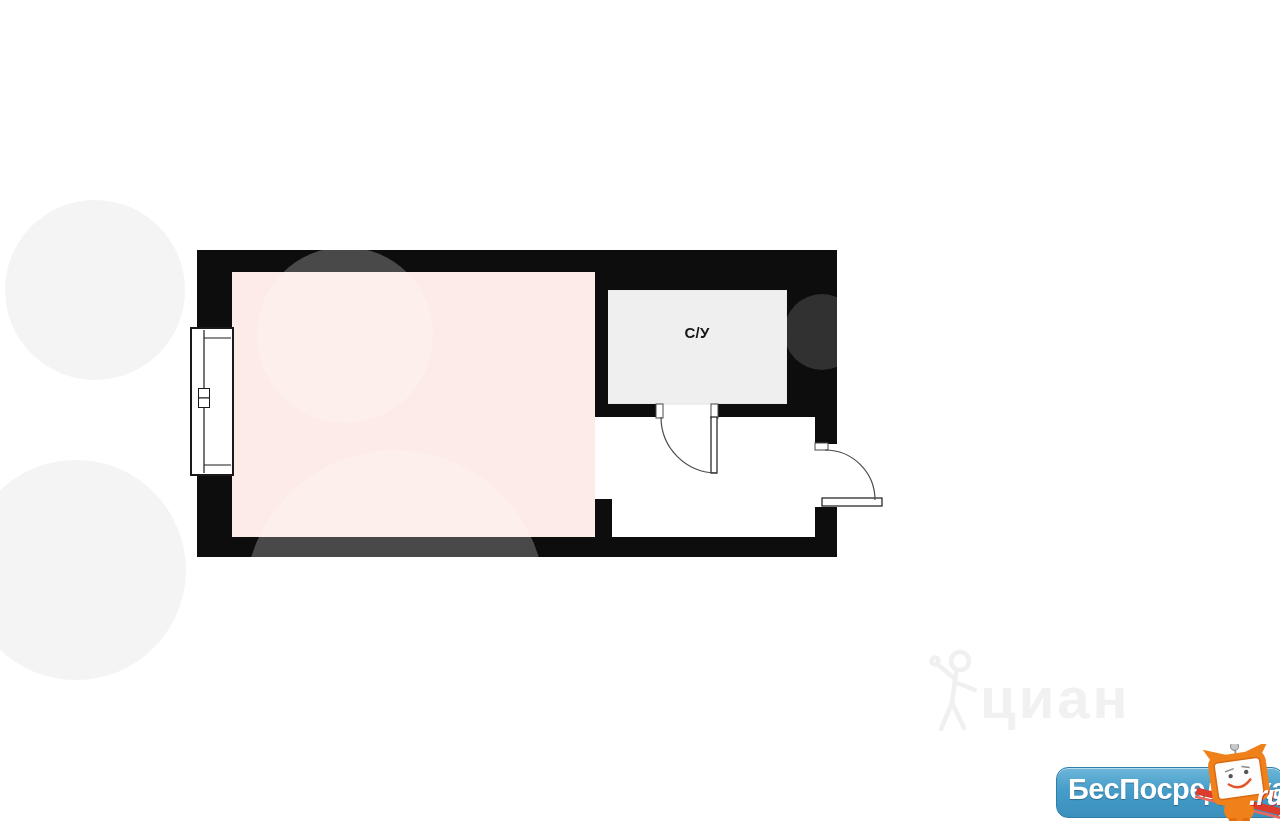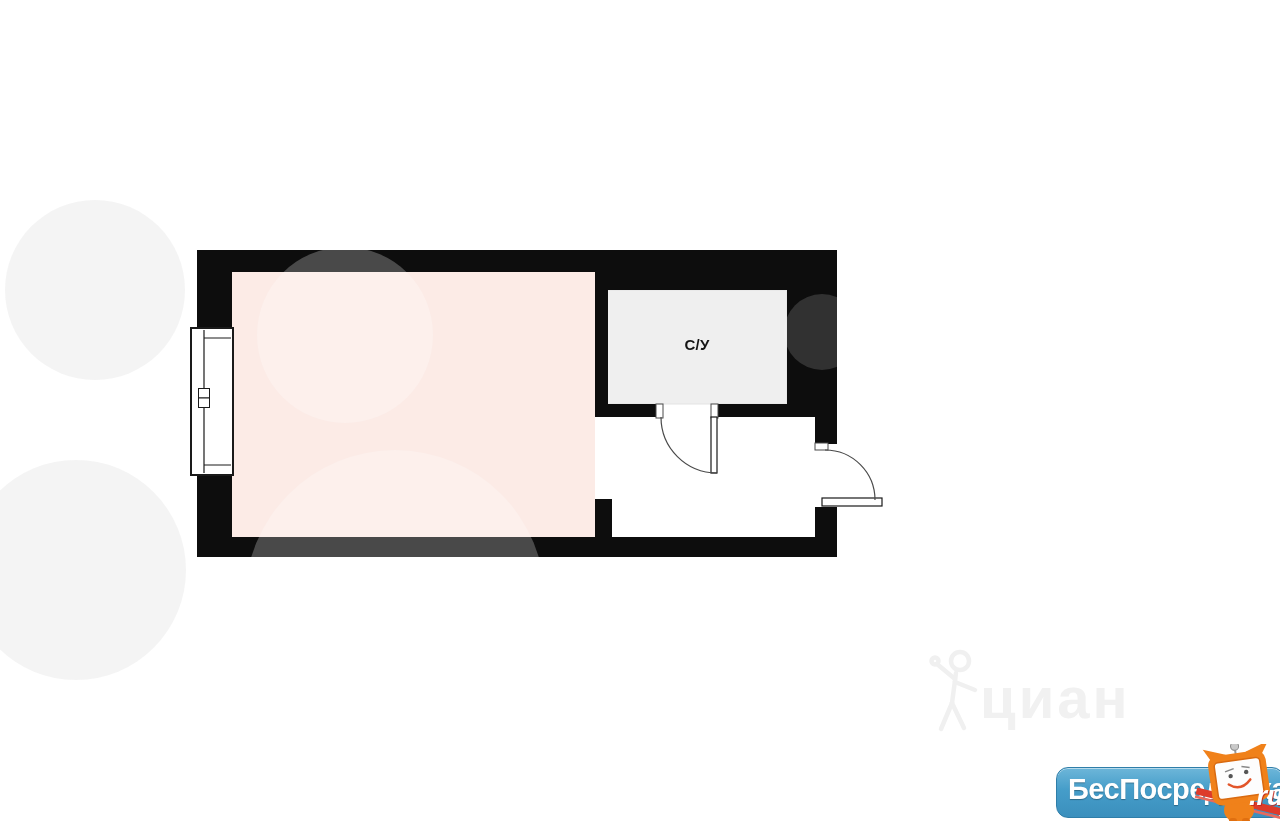--- a/index.html
+++ b/index.html
@@ -1,21 +1,21 @@
 <!DOCTYPE html>
 <html><head>
 <meta charset="utf-8">
 <style>
   html,body{margin:0;padding:0;background:#ffffff;}
   body{width:1280px;height:821px;overflow:hidden;font-family:"Liberation Sans",sans-serif;}
   .canvas{position:relative;width:1280px;height:821px;background:#ffffff;}
   .plan-svg{position:absolute;left:0;top:0;}
   .room-label{position:absolute;font-weight:bold;color:#151515;text-align:center;letter-spacing:.2px;}
   #kitchen-label{left:288px;top:399px;width:250px;font-size:15px;}
-  #bath-label{left:647px;top:336px;width:100px;font-size:15px;}
+  #bath-label{left:647px;top:324px;width:100px;font-size:15px;}
   .avito-wm{
     position:absolute;left:462px;top:250px;
     font-size:258px;font-weight:bold;line-height:1;
     color:rgba(120,120,120,0.055);letter-spacing:-8px;
     user-select:none;white-space:nowrap;
   }
   .cian-wm{position:absolute;left:980px;top:664px;
     font-size:58px;font-weight:bold;color:#f1f1f1;letter-spacing:3px;user-select:none;}
   .cian-icon{position:absolute;left:926px;top:645px;}
   

